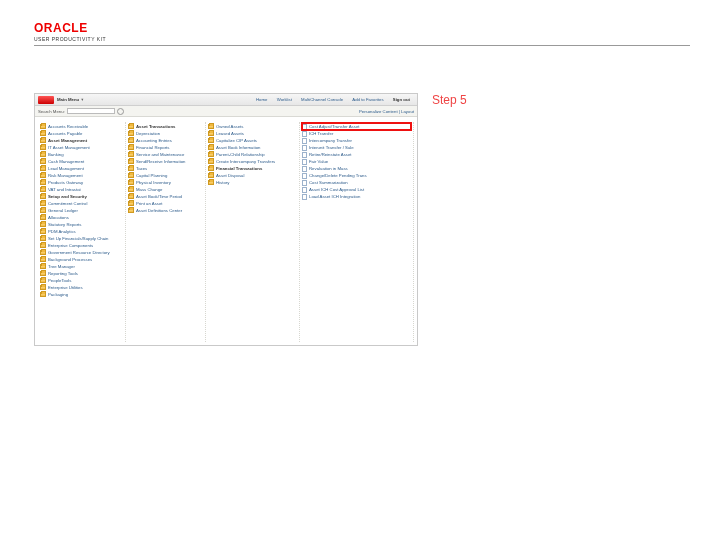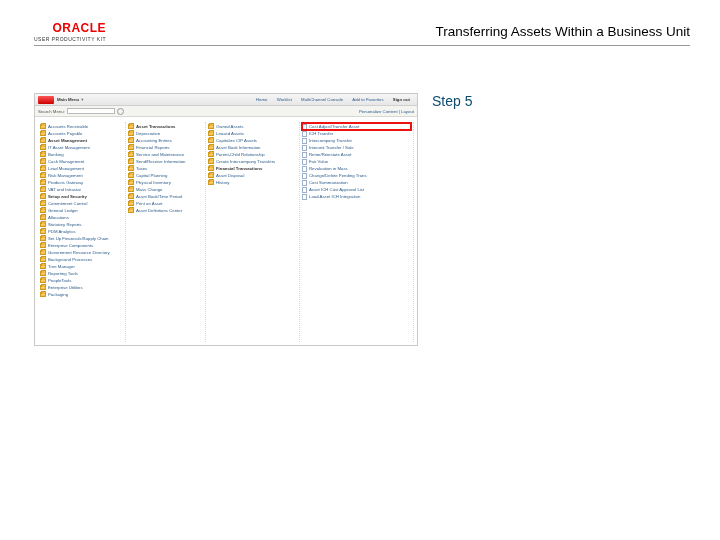--- a/index.html
+++ b/index.html
@@ -21,21 +21,20 @@
     align-items: center;
     justify-content: space-between;
   }
   .logo { display: flex; flex-direction: column; }
   .oracle-word {
     font-weight: bold;
     color: #e00;
     font-size: 12px;
     letter-spacing: 0.5px;
     font-family: "Arial Black", Arial, sans-serif;
-    text-align: right;
   }
   .upk {
     font-size: 5px;
     letter-spacing: 0.5px;
     color: #333;
     margin-top: 1px;
   }
   .title {
     font-size: 13.5px;
     color: #000;
@@ -128,40 +127,39 @@
     flex:0 0 auto;
   }
   .highlight-target {
     background:#fff; outline:2px solid #e11; outline-offset:-1px;
   }
   .rpanel {
     position:absolute;
     top: 93px; left: 432px; right: 30px;
   }
   .step {
-    font-size: 14px;
-    color:#0c4a6e;
+    font-size: 12px;
+    color:#ef4444;
     margin-bottom: 10px;
   }
   .instr {
     font-size: 13px;
     color:#000;
     line-height: 1.25;
   }
   .instr b { font-weight: bold; }
 </style>
 </head>
 <body>
 
 <div class="header">
   <div class="logo">
     <span class="oracle-word">ORACLE</span>
     <span class="upk">USER PRODUCTIVITY KIT</span>
   </div>
-  <div class="title">Transferring Assets Within a Business Unit</div>
 </div>
 
 <div class="screenshot">
   <div class="topbar">
     <div class="ora-sq"></div>
     <span class="main">Main Menu</span>
     <span class="caret">▾</span>
     <span class="spacer"></span>
     <span class="nav">
       <span>Home</span>

